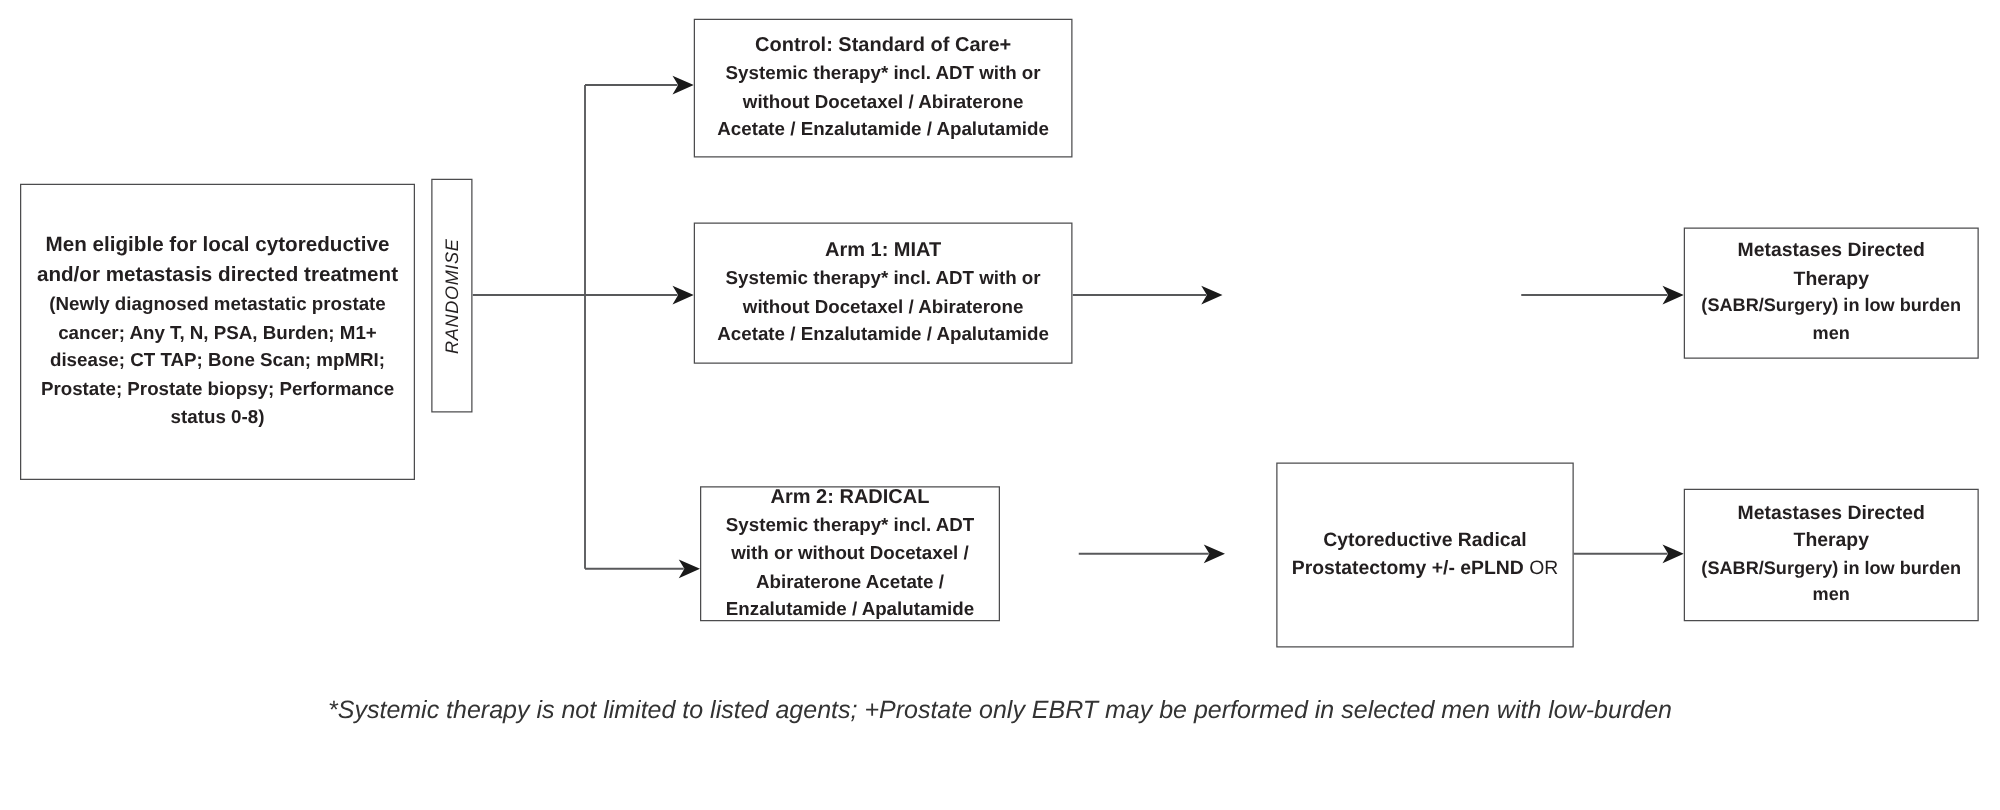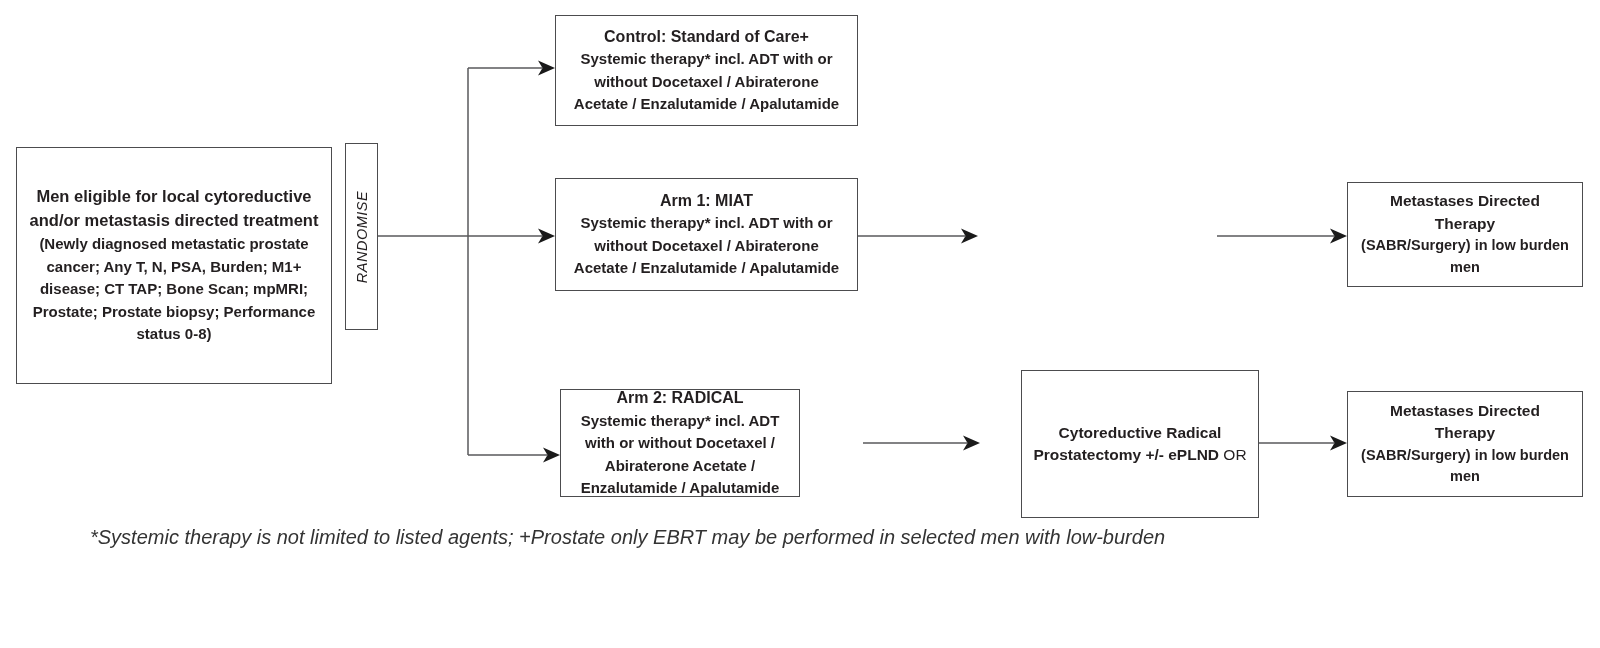--- a/index.html
+++ b/index.html
@@ -31,22 +31,22 @@
   }
   #randomise-box .vert {
     position: absolute; top: 50%; left: 50%;
     transform: translate(-50%, -50%) rotate(-90deg);
     white-space: nowrap;
     font-style: italic; font-size: 14.5px; letter-spacing: 0.5px;
     color: #231f20;
   }
   svg.connectors { position: absolute; inset: 0; pointer-events: none; }
   .footnote {
-    position: absolute; left: 90px; right: 90px; top: 523px;
-    font-style: italic; font-size: 20px;
+    position: absolute; left: 90px; right: 90px; top: 554px;
+    text-align: center; font-style: italic; font-size: 20px;
     color: #333333; line-height: 29px;
   }
 </style>
 </head>
 <body>
 
 <div class="stage">
 
   <svg class="connectors" width="1600" height="648" viewBox="0 0 1600 648">
     <g stroke="#58595b" stroke-width="1.5" fill="none">

